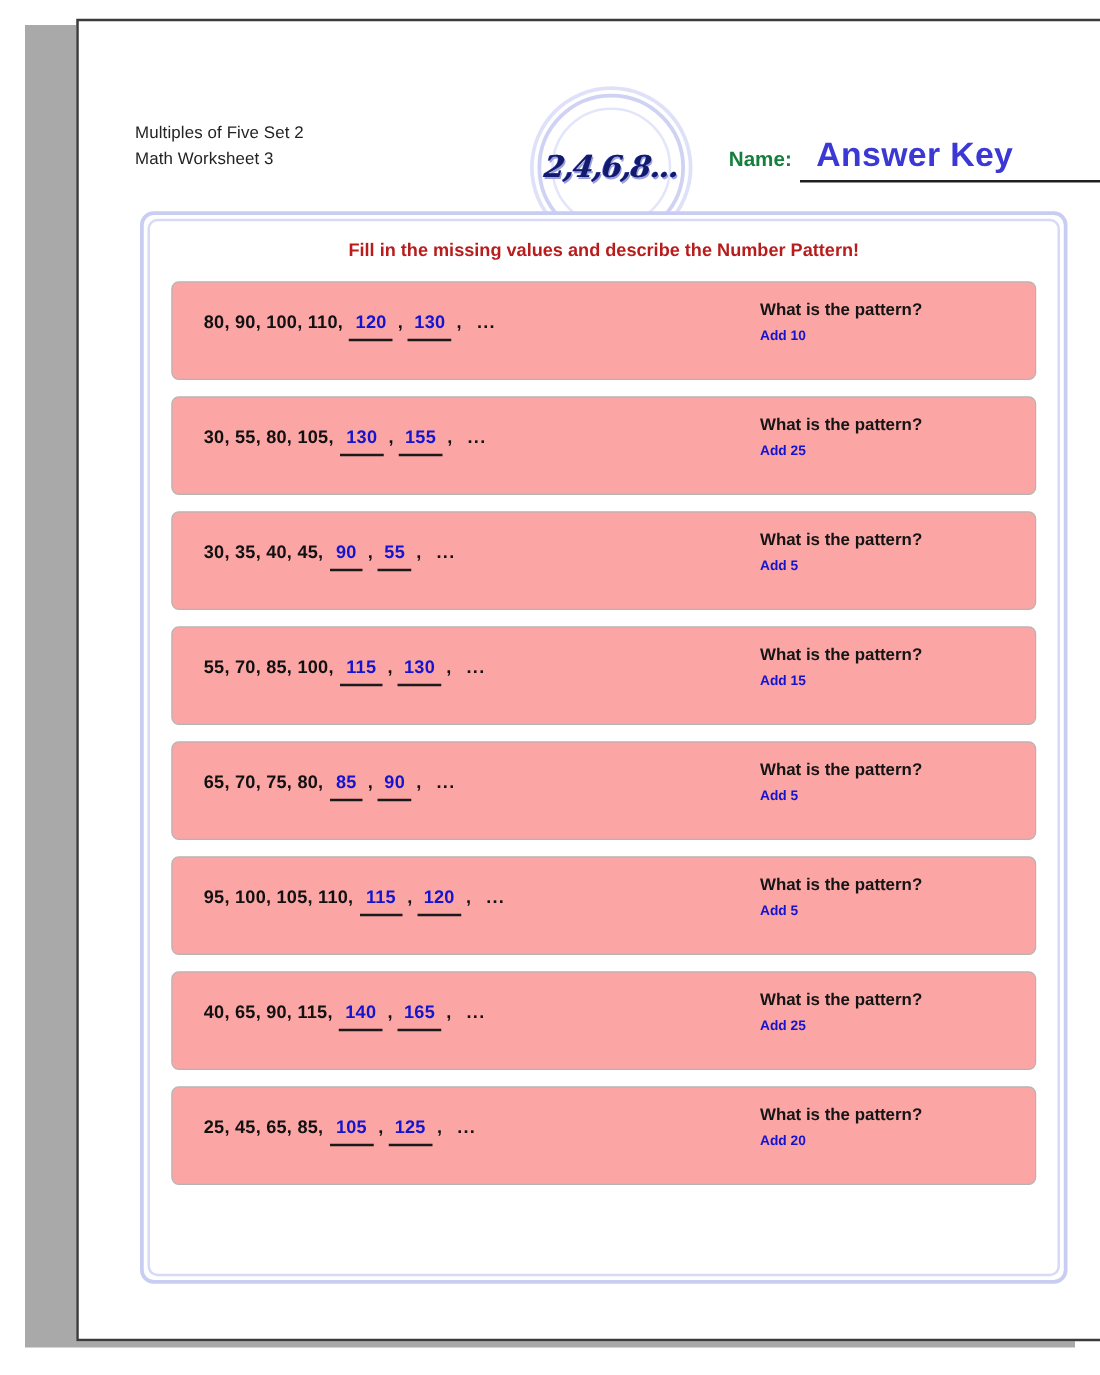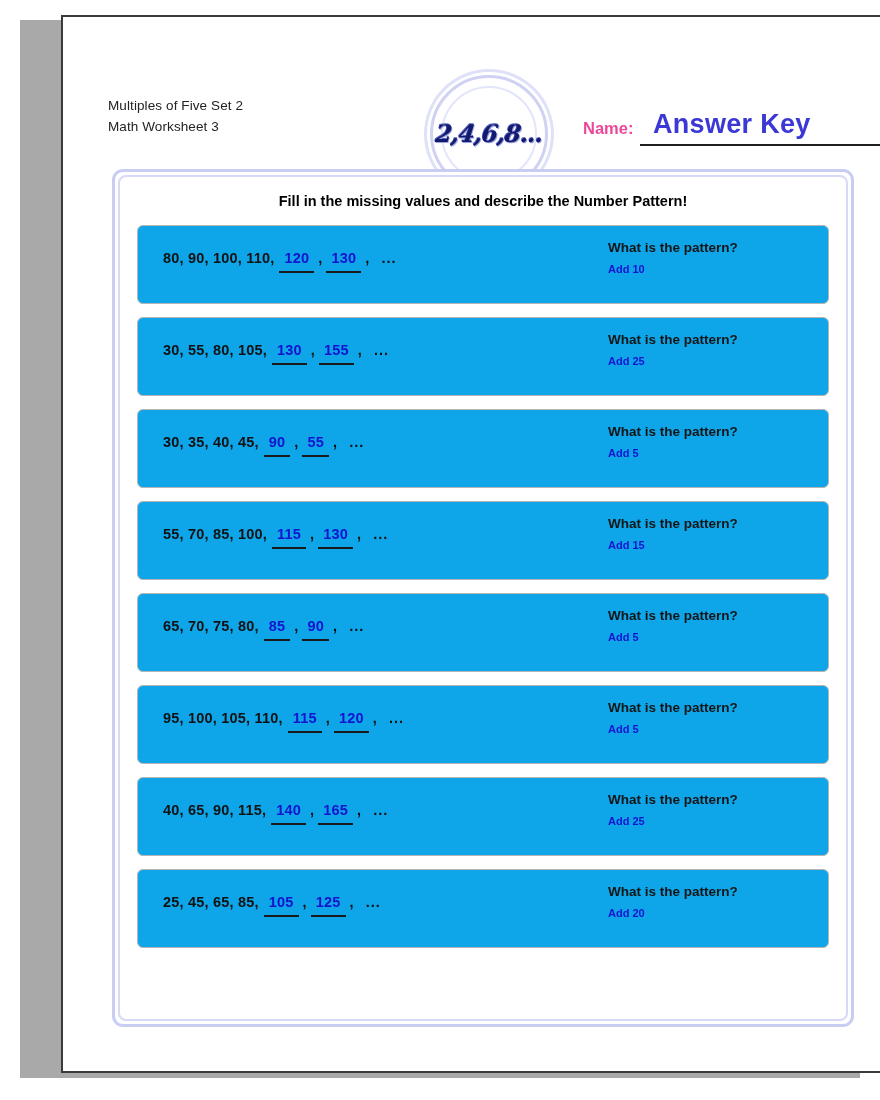--- a/index.html
+++ b/index.html
@@ -75,21 +75,21 @@
   .name-row {
     position: absolute;
     left: 520px; top: 92px;
     width: 312px; height: 40px;
   }
   .name-label {
     position: absolute;
     left: 0; top: 10px;
     font-size: 16.5px;
     font-weight: bold;
-    color: #ec4899;
+    color: #15803d;
   }
   .name-line {
     position: absolute;
     left: 57px; right: 0; top: 35px;
     border-bottom: 2px solid #202020;
   }
   .answer-key {
     position: absolute;
     left: 70px; top: 0;
     width: 240px;
@@ -117,34 +117,34 @@
     position: relative;
     overflow: hidden;
   }
 
   .instructions {
     position: absolute;
     left: 0; right: 0; top: 16px;
     text-align: center;
     font-size: 14.5px;
     font-weight: bold;
-    color: #000000;
+    color: #b91c1c;
   }
 
   .problems {
     position: absolute;
     left: 17px; right: 17px; top: 48px;
   }
 
   .problem-box {
     position: relative;
     height: 79px;
     border: 1px solid #b4b4b4;
     border-radius: 6px;
-    background: #0ea5e9;
+    background: #fca5a5;
     margin-bottom: 13px;
   }
 
   .sequence {
     position: absolute;
     left: 25px; top: 24px;
     font-size: 14.5px;
     font-weight: bold;
     color: #111111;
     white-space: nowrap;

